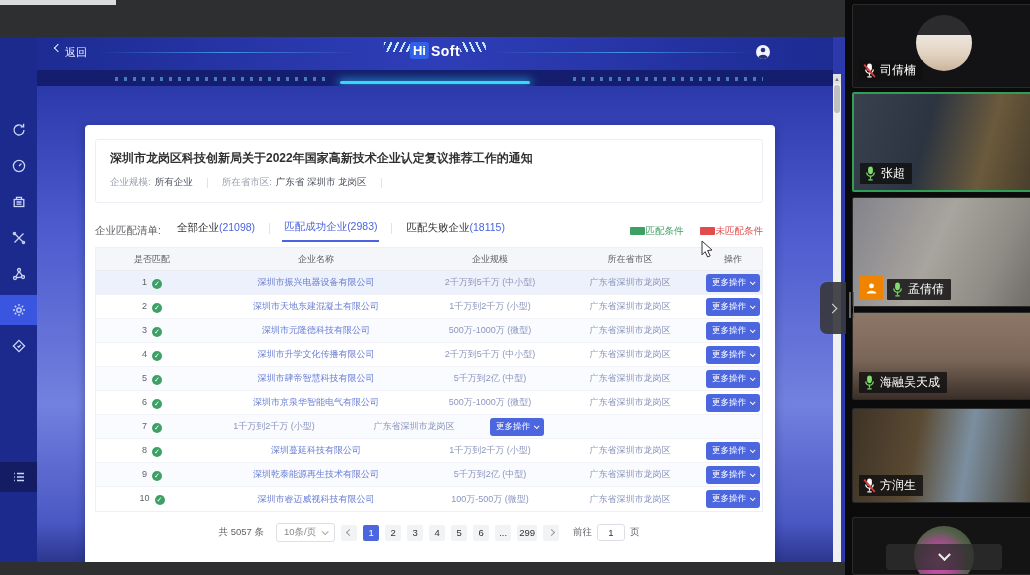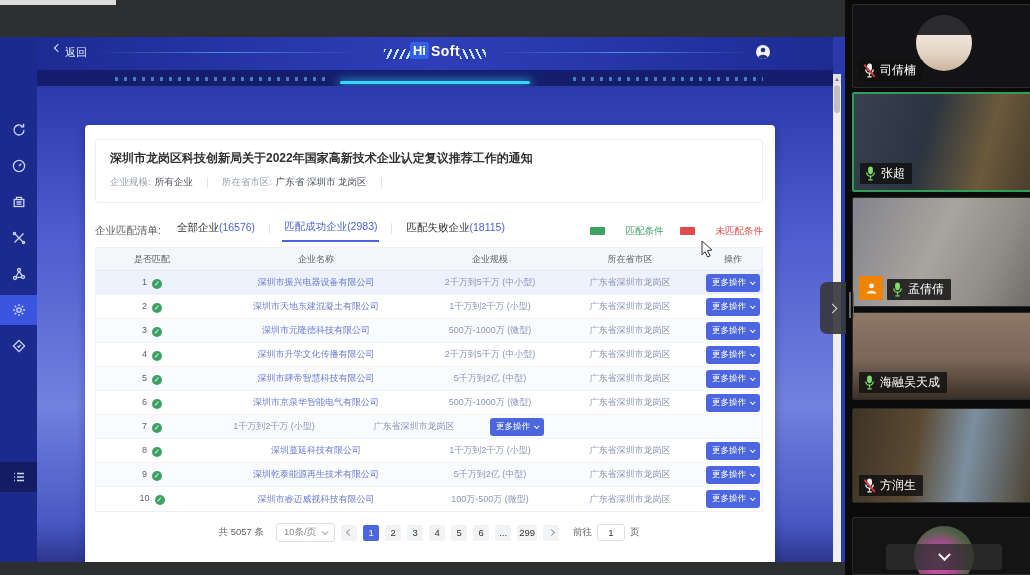--- a/index.html
+++ b/index.html
@@ -18,21 +18,21 @@
   .sb-ic svg { stroke:#cdd5f6; fill:none; stroke-width:1.3; }
   .sb-ic.on { background:#3a55e0; }
   .sb-bottom { position:absolute; left:0; top:425px; width:37px; height:30px; background:#141d63; display:flex; align-items:center; justify-content:center; }
 
   
   .hd { position:absolute; left:37px; top:0; width:796px; height:33px;
         background:linear-gradient(90deg,#1d2b93 0%,#2f3eb8 50%,#1d2b93 100%); }
   .hd-line { position:absolute; top:15px; height:1px; background:linear-gradient(90deg,transparent,#4fc3ffaa,transparent); }
   .back { position:absolute; left:18px; top:8px; display:flex; align-items:flex-start; gap:4px; color:#e8ecff; font-size:11px; cursor:default; }
   .chev-l { width:6px; height:6px; border-left:1.5px solid #e8ecff; border-bottom:1.5px solid #e8ecff; transform:rotate(45deg); }
-  .logo { position:absolute; left:50%; top:5px; transform:translateX(-50%); display:flex; align-items:flex-end; gap:0; }
+  .logo { position:absolute; left:50%; top:5px; transform:translateX(-50%); display:flex; align-items:flex-start; gap:0; }
   .logo-hi { background:#2f62e8; color:#fff; font-weight:bold; font-size:13px; padding:1px 3px; border-radius:3px; }
   .logo-soft { color:#fff; font-weight:bold; font-size:14px; letter-spacing:.5px; }
   .slashes { width:26px; height:10px; }
   .sl-l { background:repeating-linear-gradient(115deg,#bfe9ff 0 2px,transparent 2px 6px); }
   .sl-r { background:repeating-linear-gradient(65deg,#bfe9ff 0 2px,transparent 2px 6px); }
   .user-ic { position:absolute; right:62px; top:7px; width:16px; height:16px; }
   .subband { position:absolute; left:37px; top:33px; width:796px; height:16px; background:#151e6e; }
   .dots { position:absolute; top:7px; height:4px; background:repeating-linear-gradient(90deg,#6fd0ff88 0 3px,transparent 3px 9px); }
   .glow { position:absolute; left:303px; top:11px; width:190px; height:3px; background:#35d6ff; border-radius:2px; box-shadow:0 0 8px 2px rgba(53,214,255,.55); }
 
@@ -48,21 +48,21 @@
   .f-value { color:#4a4f59; }
   .f-div { width:1px; height:10px; background:#dfe2e8; margin:0 14px; }
 
   .tabs-row { position:absolute; left:10px; top:95px; width:668px; height:22px; display:flex; align-items:center; font-size:10.5px; }
   .tabs-label { color:#606266; margin-right:14px; }
   .tab { display:flex; padding:0 2px 6px; color:#303133; cursor:default; }
   .tab .cnt { color:#4a63e0; }
   .tab.active { color:#4a63e0; border-bottom:2px solid #4a63e0; }
   .tab-div { width:1px; height:11px; background:#e0e3e9; margin:0 12px 6px; }
   .legend { margin-left:auto; display:flex; align-items:center; gap:16px; font-size:9.5px; }
-  .lg { display:flex; align-items:center; gap:21px; }
+  .lg { display:flex; align-items:center; gap:1px; }
   .lg-sw { width:15px; height:8px; border-radius:1px; display:inline-block; }
 
   .table { position:absolute; left:10px; top:122px; width:668px; border:1px solid #eef0f6; font-size:9px; }
   .thead { display:flex; background:#f5f6fa; color:#606266; height:23px; align-items:center; border-bottom:1px solid #e8eaf0; }
   .tr { display:flex; height:24px; align-items:center; border-bottom:1px solid #f1f3f8; background:#fff; }
   .tr.stripe { background:#fafbfe; }
   .tr.hov { background:#edf1fb; }
   .tr:last-child { border-bottom:none; }
   .c1{width:112px;} .c2{width:216px;} .c3{width:132px;} .c4{width:148px;} .c5{width:58px;}
   .thead>div,.tr>div { text-align:center; }
@@ -225,21 +225,21 @@
                 <span class="f-value">广东省 深圳市 龙岗区</span>
                 <span class="f-div"></span>
               </div>
           </div>
 
           <div class="tabs-row">
             <span class="tabs-label">企业匹配清单:</span>
             <span style="display:flex;align-items:center;" id="tabs">
                 <span class="tab">
                   <span>全部企业</span>
-                  <span class="cnt">(16576)</span>
+                  <span class="cnt">(21098)</span>
                 </span>
                 <span class="tab-div"></span>
                 <span class="tab active">
                   <span>匹配成功企业</span>
                   <span class="cnt">(2983)</span>
                 </span>
                 <span class="tab-div"></span>
                 <span class="tab">
                   <span>匹配失败企业</span>
                   <span class="cnt">(18115)</span>

